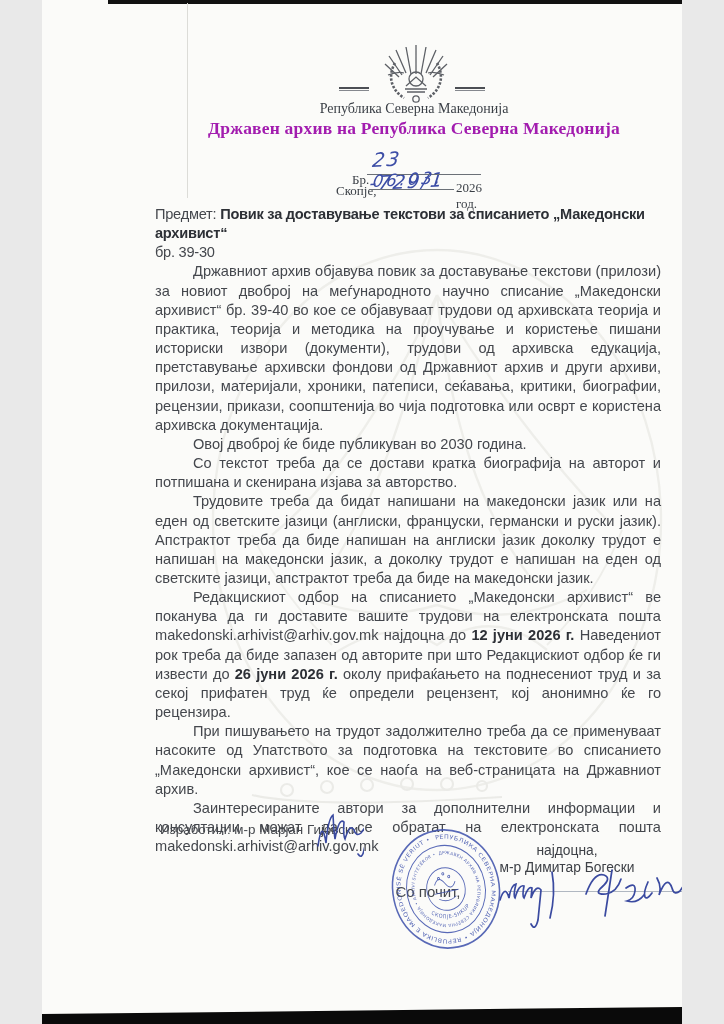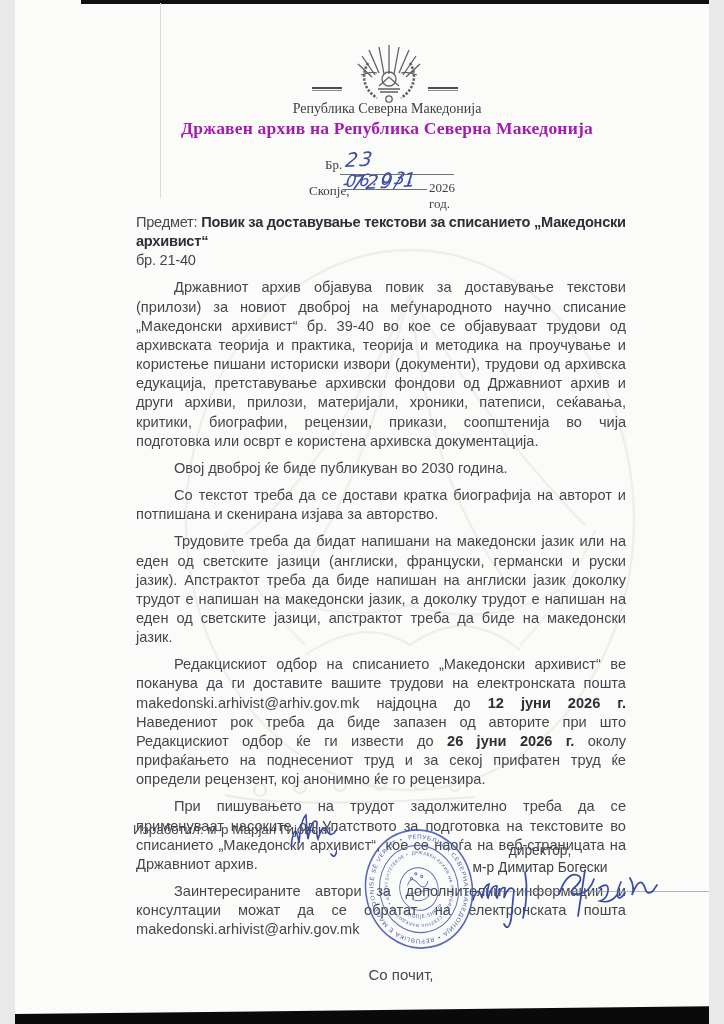--- a/index.html
+++ b/index.html
@@ -1,17 +1,17 @@
 <!DOCTYPE html>
 <html lang="mk"><head>
 <meta charset="utf-8">
 <style>
   html,body{margin:0;padding:0;background:#e9e9e9;}
   .page{
-    position:relative;width:694px;height:1024px;margin:0 auto;
+    position:relative;width:640px;height:1024px;margin:0 auto;
     background:#fbfbf9;overflow:hidden;
     font-family:"Liberation Sans","DejaVu Sans",sans-serif;
     color:#44474d;
   }
   
   .scan-top{position:absolute;left:66px;top:0;width:658px;height:4px;background:#111;}
   .scan-crease{position:absolute;left:145px;top:3px;width:1px;height:195px;background:#dcdcd8;}
   .scan-bottom{position:absolute;left:0;bottom:0;width:724px;height:22px;background:#0a0a0a;
     clip-path:polygon(0 55%,100% 18%,100% 100%,0 100%);}
   .coa{position:absolute;left:336px;top:42px;width:76px;height:62px;}
@@ -21,33 +21,33 @@
   .dash-l{left:297px;top:87px;}
   .dash-r{left:413px;top:87px;}
   .country{position:absolute;left:22px;top:101px;width:700px;text-align:center;
     font-family:"Liberation Serif","DejaVu Serif",serif;font-size:14px;color:#3a3f46;}
   .institution{position:absolute;left:22px;top:118px;width:700px;text-align:center;
     font-family:"Liberation Serif","DejaVu Serif",serif;font-size:17.5px;font-weight:bold;color:#a21caf;
     letter-spacing:.2px;}
   
   .ref{position:absolute;left:0;top:0;font-family:"Liberation Serif","DejaVu Serif",serif;
     font-size:13px;color:#3a3f46;}
-  .ref .lbl-br{position:absolute;left:310px;top:157px;}
+  .ref .lbl-br{position:absolute;left:310px;top:172px;}
   .ref .line-num{position:absolute;left:325px;top:174px;width:114px;height:1px;background:#6b7077;}
   .ref .lbl-sk{position:absolute;left:294px;top:175px;margin-top:8px;}
   .ref .line-date{position:absolute;left:327px;top:189px;width:85px;height:1px;background:#6b7077;}
   .ref .lbl-yr{position:absolute;left:414px;top:180px;}
   .hand{font-family:"DejaVu Sans",sans-serif;font-style:italic;color:#3c4da6;
     display:inline-block;transform:rotate(-3deg) skewX(-10deg);letter-spacing:2px;}
   .hand-num{position:absolute;left:329px;top:147px;font-size:19.5px;}
   .hand-date{position:absolute;left:331px;top:170px;font-size:16.5px;letter-spacing:3px;}
   
   .body-text{position:absolute;left:113px;top:205px;width:506px;
     font-size:14.6px;line-height:19.15px;text-align:justify;}
-  .para{margin:8px;}
+  .para{margin:0;}
   .para.indent{text-indent:38px;}
   .subject{text-align:left;letter-spacing:-0.25px;}
   .b{font-weight:bold;color:#2d3036;}
   .u{text-underline-offset:2px;}
   .salutation{margin:26px 0 0 0;padding-left:40px;text-align:center;font-size:15px;}
   
   .prepared{position:absolute;left:118px;top:822px;font-size:13.4px;color:#45484d;}
   .director{position:absolute;left:445px;top:842px;width:160px;text-align:center;
     font-size:13.8px;color:#3e4147;line-height:17px;}
   .sig-line{position:absolute;left:466px;top:891px;width:256px;height:1px;background:#97a0ae;opacity:.75;}
@@ -112,41 +112,41 @@
     <span class="lbl-br">Бр.</span>
     <span class="hand hand-num">23 -729/1</span>
     <div class="line-num"></div>
     <span class="lbl-sk">Скопје,</span>
     <span class="hand hand-date">06.03.</span>
     <div class="line-date"></div>
     <span class="lbl-yr">2026 год.</span>
   </div>
 
   <div class="body-text">
-    <p class="para subject"><span>Предмет:</span> <span class="b">Повик за доставување текстови за списанието „Македонски архивист“</span><br><span>бр. 21-40</span></p>
+    <p class="para subject"><span>Предмет:</span> <span class="b">Повик за доставување текстови за списанието „Македонски архивист“</span><br><span>бр. 39-30</span></p>
     <div>
         <p class="para indent"><span>Државниот архив објавува повик за доставување текстови (прилози) за новиот двоброј на меѓународното научно списание „Македонски архивист“ бр. 39-40 во кое се објавуваат трудови од архивската теорија и практика, теорија и методика на проучување и користење пишани историски извори (документи), трудови од архивска едукација, претставување архивски фондови од Државниот архив и други архиви, прилози, материјали, хроники, патеписи, сеќавања, критики, биографии, рецензии, прикази, соопштенија во чија подготовка или осврт е користена архивска документација.</span></p>
         <p class="para indent"><span>Овој двоброј ќе биде публикуван во 2030 година.</span></p>
         <p class="para indent"><span>Со текстот треба да се достави кратка биографија на авторот и потпишана и скенирана изјава за авторство.</span></p>
         <p class="para indent"><span>Трудовите треба да бидат напишани на македонски јазик или на еден од светските јазици (англиски, француски, германски и руски јазик). Апстрактот треба да биде напишан на англиски јазик доколку трудот е напишан на македонски јазик, а доколку трудот е напишан на еден од светските јазици, апстрактот треба да биде на македонски јазик.</span></p>
         <p class="para indent"><span>Редакцискиот одбор на списанието „Македонски архивист“ ве поканува да ги доставите вашите трудови на електронската пошта </span><span class="u">makedonski.arhivist@arhiv.gov.mk</span><span> најдоцна до </span><span class="b">12 јуни 2026 г.</span><span> Наведениот рок треба да биде запазен од авторите при што Редакцискиот одбор ќе ги извести до </span><span class="b">26 јуни 2026 г.</span><span> околу прифаќањето на поднесениот труд и за секој прифатен труд ќе определи рецензент, кој анонимно ќе го рецензира.</span></p>
         <p class="para indent"><span>При пишувањето на трудот задолжително треба да се применуваат насоките од Упатството за подготовка на текстовите во списанието „Македонски архивист“, кое се наоѓа на веб-страницата на Државниот архив.</span></p>
         <p class="para indent"><span>Заинтересираните автори за дополнителни информации и консултации можат да се обратат на електронската пошта </span><span class="u">makedonski.arhivist@arhiv.gov.mk</span></p>
       </div>
     <p class="salutation">Со почит,</p>
   </div>
 
   <div class="prepared">Изработил: м-р Марјан Гијовски</div>
 
   <svg class="sig sig-gij" viewBox="0 0 52 58" aria-hidden="true">
     <path d="M6,40 q4,-28 8,-3 q2,-24 7,-28 q1,18 2,24 q4,-22 9,-17 q-1,13 1,17 q5,-16 9,-9 q2,7 7,3 l5,-7 q2,8 -2,24 q-2,10 -6,4" fill="none" stroke="#3a4aa0" stroke-width="1.6" stroke-linecap="round"></path>
   </svg>
 
   <div class="director">
-    <div>директор,</div>
+    <div>најдоцна,</div>
     <div>м-р Димитар Богески</div>
   </div>
   <div class="sig-line"></div>
 
   <svg class="sig sig-dir" viewBox="0 0 195 74" aria-hidden="true">
     <g fill="none" stroke="#3a4aa0" stroke-width="1.7" stroke-linecap="round">
       <path d="M6,36 q5,-16 9,-2 q2,-13 7,-14 q-3,12 -1,14 q4,-14 9,-12 q-2,10 0,12 q4,-12 8,-10 l-1,10 q5,-14 10,-8 l-3,30 q-3,12 -7,4"></path>
       <path d="M58,8 q4,22 -2,46"></path>
       <path d="M92,30 q8,-22 18,-19 q8,3 -2,12 q-9,8 4,7 q11,-2 15,-15"></path>
       <path d="M118,6 l-7,46"></path>

